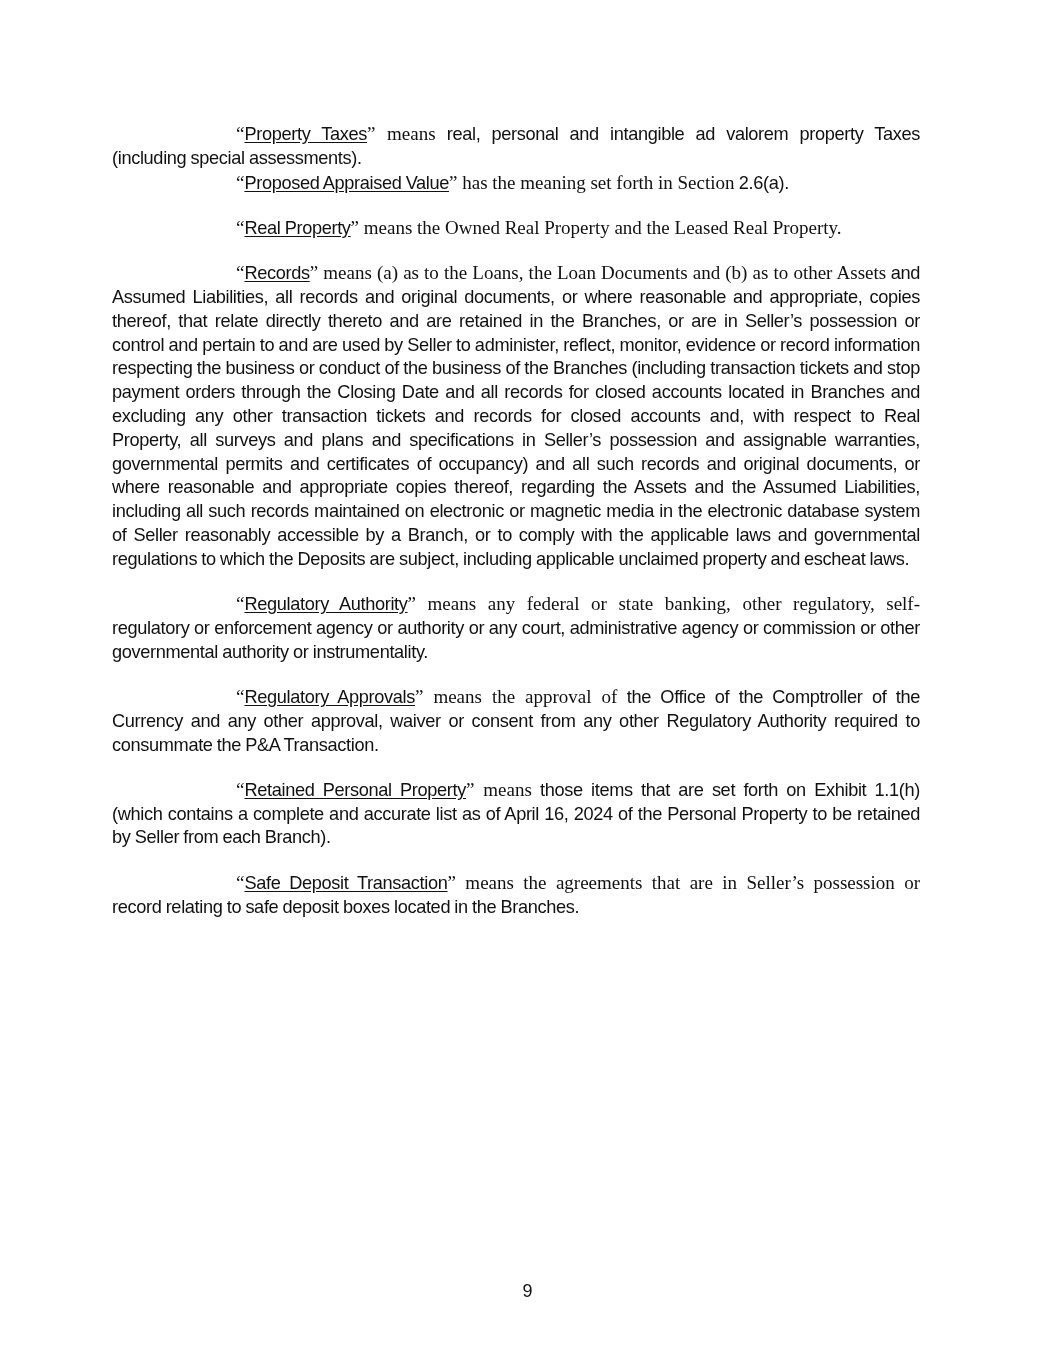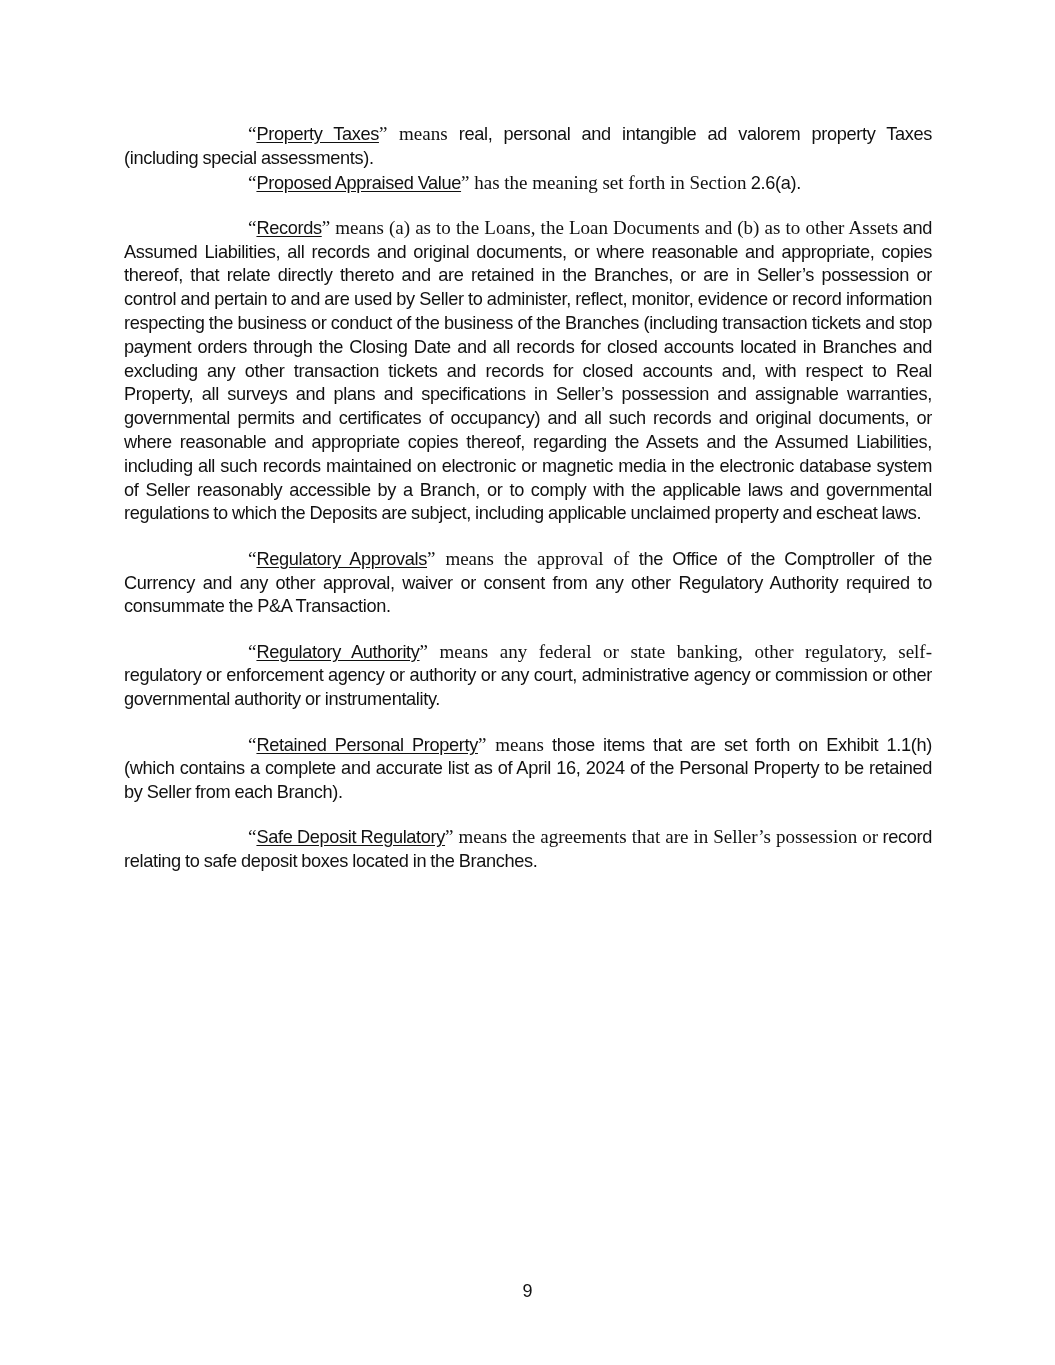--- a/index.html
+++ b/index.html
@@ -1,17 +1,17 @@
 <!DOCTYPE html>
 <html><head>
 <meta charset="utf-8">
 <style>
   html, body { margin: 0; padding: 0; background: #ffffff; }
   body { width: 1055px; height: 1365px; position: relative; overflow: hidden; color: #111111; }
-  .page { position: absolute; left: 124px; top: 122px; width: 808px; }
+  .page { position: absolute; left: 112px; top: 122px; width: 808px; }
   .para {
     font-family: "Liberation Sans", sans-serif;
     font-size: 18.2px;
     line-height: 23.8px;
     margin: 0;
     letter-spacing: -0.35px;
     word-spacing: -0.5px;
   }
   .para.justify { text-align: justify; }
   .indent { text-indent: 124px; }
@@ -38,27 +38,28 @@
 
   <p class="para justify indent"><span class="serif">“</span><span class="term">Property Taxes</span><span class="serif">”</span><span class="serif"> means</span><span> real, personal and intangible ad valorem property Taxes (including special assessments).</span></p>
 
   <p class="para indent gap-big"><span class="serif">“</span><span class="term">Proposed Appraised Value</span><span class="serif">”</span><span class="serif"> has the meaning set forth in Section</span><span> 2.6(a).</span></p>
 
 
 
 
 
 
+  <p class="para indent gap-single"><span class="serif">“</span><span class="term">Real Property</span><span class="serif">”</span><span class="serif"> means the Owned Real Property and the Leased Real Property.</span><span></span></p>
 
   <p class="para justify indent gap-single"><span class="serif">“</span><span class="term">Records</span><span class="serif">”</span><span class="serif"> means (a) as to the Loans, the Loan Documents and (b) as to other Assets</span><span> and Assumed Liabilities, all records and original documents, or where reasonable and appropriate, copies thereof, that relate directly thereto and are retained in the Branches, or are in Seller’s possession or control and pertain to and are used by Seller to administer, reflect, monitor, evidence or record information respecting the business or conduct of the business of the Branches (including transaction tickets and stop payment orders through the Closing Date and all records for closed accounts located in Branches and excluding any other transaction tickets and records for closed accounts and, with respect to Real Property, all surveys and plans and specifications in Seller’s possession and assignable warranties, governmental permits and certificates of occupancy) and all such records and original documents, or where reasonable and appropriate copies thereof, regarding the Assets and the Assumed Liabilities, including all such records maintained on electronic or magnetic media in the electronic database system of Seller reasonably accessible by a Branch, or to comply with the applicable laws and governmental regulations to which the Deposits are subject, including applicable unclaimed property and escheat laws.</span></p>
 
+  <p class="para justify indent gap-single"><span class="serif">“</span><span class="term">Regulatory Authority</span><span class="serif">”</span><span class="serif"> means any federal or state banking, other regulatory, self-</span><span>regulatory or enforcement agency or authority or any court, administrative agency or commission or other governmental authority or instrumentality.</span></p>
+
   <p class="para justify indent gap-single"><span class="serif">“</span><span class="term">Regulatory Approvals</span><span class="serif">”</span><span class="serif"> means the approval of</span><span> the Office of the Comptroller of the Currency and any other approval, waiver or consent from any other Regulatory Authority required to consummate the P&amp;A Transaction.</span></p>
-
-  <p class="para justify indent gap-single"><span class="serif">“</span><span class="term">Regulatory Authority</span><span class="serif">”</span><span class="serif"> means any federal or state banking, other regulatory, self-</span><span>regulatory or enforcement agency or authority or any court, administrative agency or commission or other governmental authority or instrumentality.</span></p>
 
   <p class="para justify indent gap-single"><span class="serif">“</span><span class="term">Retained Personal Property</span><span class="serif">”</span><span class="serif"> means</span><span> those items that are set forth on Exhibit 1.1(h) (which contains a complete and accurate list as of April 16, 2024 of the Personal Property to be retained by Seller from each Branch).</span></p>
 
 
-  <p class="para justify indent gap-single"><span class="serif">“</span><span class="term">Safe Deposit Regulatory</span><span class="serif">”</span><span class="serif"> means the agreements that are in Seller’s possession or</span><span> record relating to safe deposit boxes located in the Branches.</span></p>
+  <p class="para justify indent gap-single"><span class="serif">“</span><span class="term">Safe Deposit Transaction</span><span class="serif">”</span><span class="serif"> means the agreements that are in Seller’s possession or</span><span> record relating to safe deposit boxes located in the Branches.</span></p>
 
 </div>
 
 <div class="page-number">9</div>
 
 </body></html>

